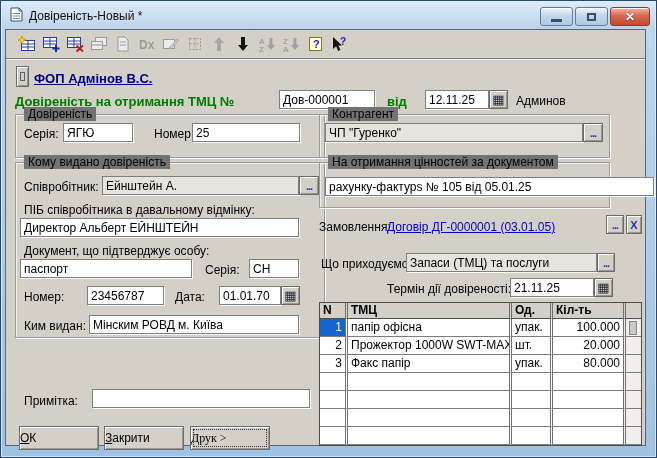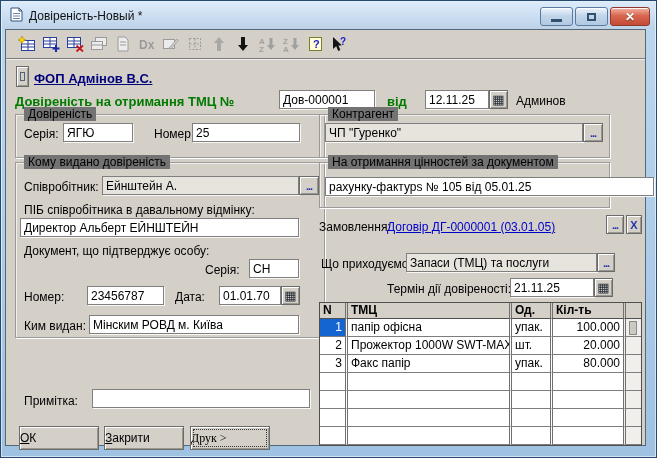--- a/index.html
+++ b/index.html
@@ -229,20 +229,21 @@
     <span class="lbl" style="left:18px;top:150px;">Співробітник:</span>
     <input class="field ro" style="left: 96px; top: 146px; width: 197px;" value="Ейнштейн А.">
     <div class="btn3d" style="left:293px;top:146px;width:20px;height:19px;">
         <span class="mini">...</span>
       </div>
 
     <span class="lbl" style="left:18px;top:173px;">ПІБ співробітника в давальному відмінку:</span>
     <input class="field" style="left: 14px; top: 188px; width: 279px;" value="Директор Альберт ЕЙНШТЕЙН">
 
     <span class="lbl" style="left:18px;top:214px;">Документ, що підтверджує особу:</span>
+    <input class="field" style="left: 14px; top: 229px; width: 172px;" value="паспорт">
     <span class="lbl" style="left:199px;top:233px;">Серія:</span>
     <input class="field" style="left: 243px; top: 229px; width: 50px;" value="СН">
 
     <span class="lbl" style="left:18px;top:260px;">Номер:</span>
     <input class="field" style="left: 81px; top: 256px; width: 77px;" value="23456787">
     <span class="lbl" style="left:169px;top:260px;">Дата:</span>
     <input class="field" style="left: 213px; top: 256px; width: 62px;" value="01.01.70">
     <div class="btn3d" style="left:275px;top:256px;width:19px;height:19px;">
         <span class="cal">▦</span>
       </div>

